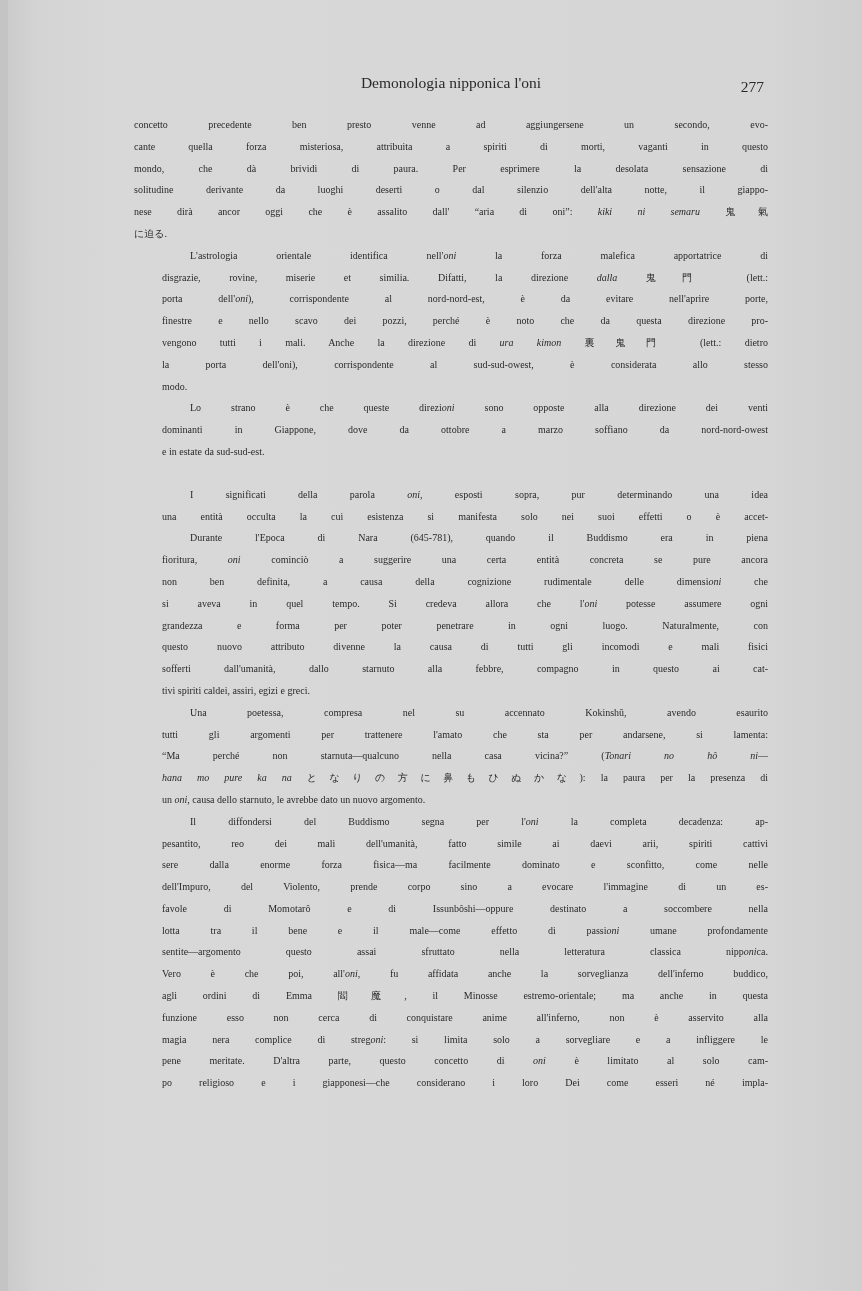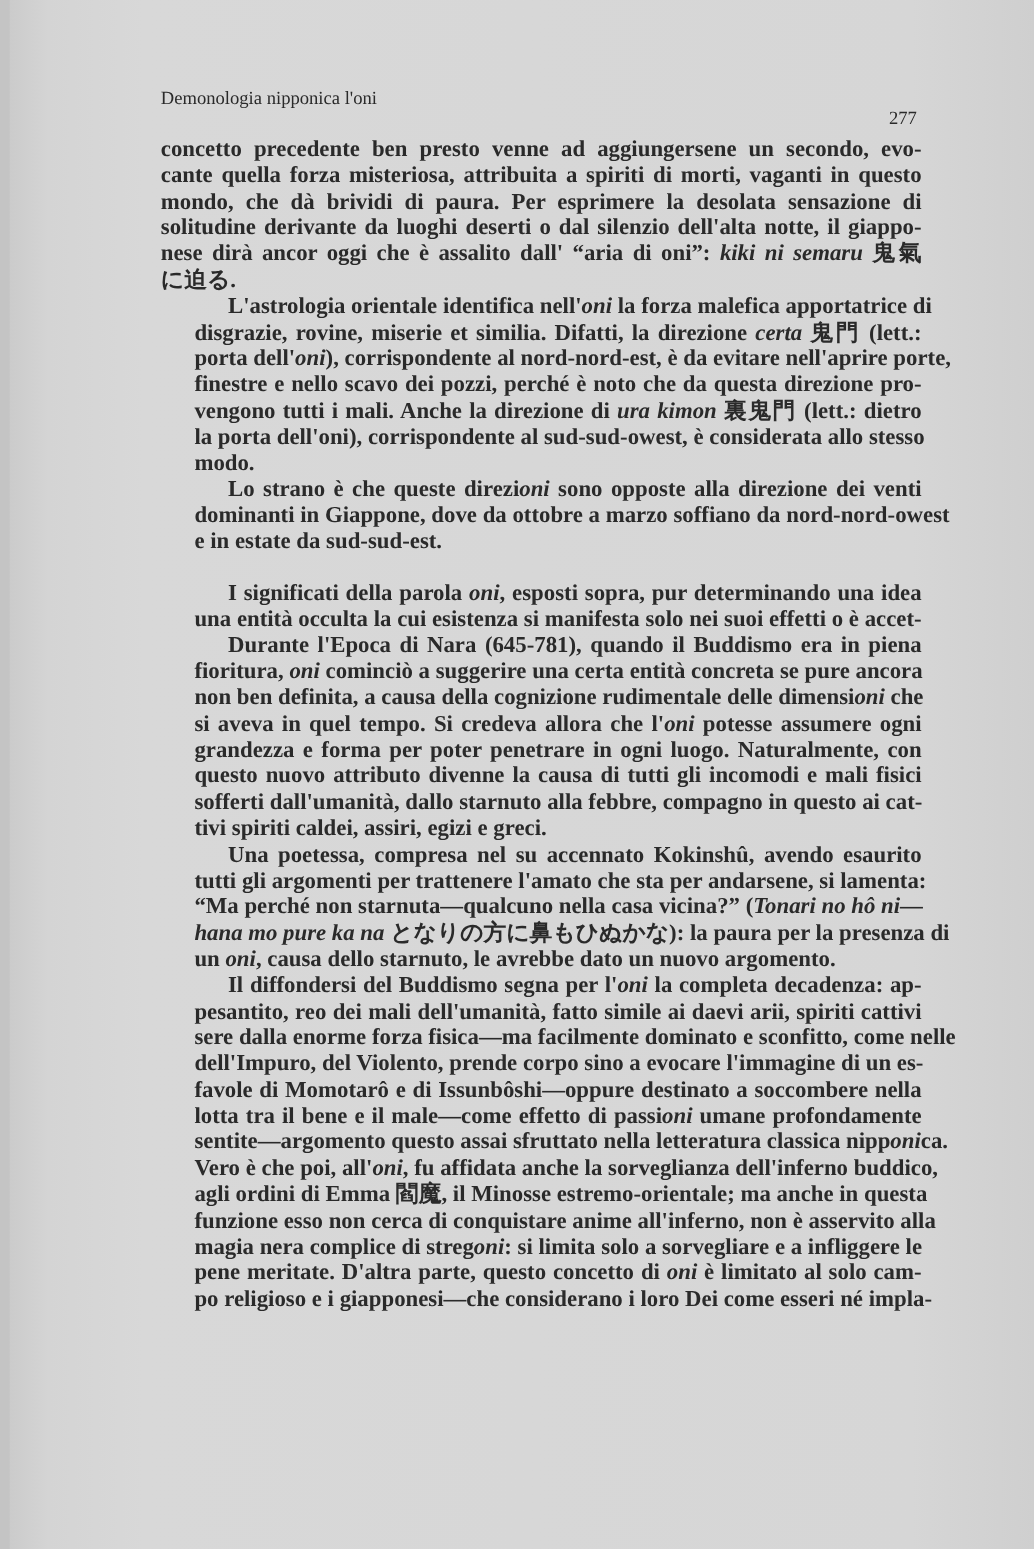--- a/index.html
+++ b/index.html
@@ -15,27 +15,26 @@
     background: linear-gradient(90deg, #c9c9c9 0px, #d4d4d4 40px, #d8d8d8 120px, #d6d6d6 760px, #cfcfcf 862px);
   }
   .spine-strip {
     position: absolute; left: 0; top: 0; width: 8px; height: 1291px;
     background: #c4c4c4;
   }
   .header {
     position: absolute; left: 134px; top: 74px; width: 634px; height: 24px;
     font-size: 15.5px;
   }
-  .running-title { position: absolute; left: 0; right: 0; top: 0; }
-  .page-number { position: absolute; right: 4px; top: 16px; margin-left: 19px; }
+  .running-title { position: absolute; left: 0; right: 0; text-align: center; top: 0; }
+  .page-number { position: absolute; right: 4px; top: 4px; margin-left: 19px; }
   .body-text {
     position: absolute; left: 134px; top: 114px; width: 634px;
-    font-size: 19px; line-height: 21.8px;
+    font-size: 10px; line-height: 21.8px;
     text-align: justify;
-    font-weight: bold;
   }
   .para { margin: 0; text-indent: 0; }
   .para.indent { text-indent: 28px; }
   .para.gap { margin-top: 21px; }
   .line { display: block; text-align: justify; text-align-last: justify; white-space: nowrap; overflow: visible; }
   .line.last { text-align-last: left; }
   em { font-style: italic; }
 </style>
 </head>
 <body>
@@ -52,21 +51,21 @@
       <div class="para">
         <span class="line">concetto precedente ben presto venne ad aggiungersene un secondo, evo-</span>
         <span class="line">cante quella forza misteriosa, attribuita a spiriti di morti, vaganti in questo</span>
         <span class="line">mondo, che dà brividi di paura. Per esprimere la desolata sensazione di</span>
         <span class="line">solitudine derivante da luoghi deserti o dal silenzio dell'alta notte, il giappo-</span>
         <span class="line">nese dirà ancor oggi che è assalito dall' “aria di oni”: <em>kiki ni semaru</em> 鬼氣</span>
         <span class="line last">に迫る.</span>
       </div>
       <div class="para indent">
         <span class="line" style="padding-left: 28px;">L'astrologia orientale identifica nell'<em>oni</em> la forza malefica apportatrice di</span>
-        <span class="line">disgrazie, rovine, miserie et similia. Difatti, la direzione <em>certa</em> 鬼門 (lett.:</span>
+        <span class="line">disgrazie, rovine, miserie et similia. Difatti, la direzione <em>dalla</em> 鬼門 (lett.:</span>
         <span class="line">porta dell'<em>oni</em>), corrispondente al nord-nord-est, è da evitare nell'aprire porte,</span>
         <span class="line">finestre e nello scavo dei pozzi, perché è noto che da questa direzione pro-</span>
         <span class="line">vengono tutti i mali. Anche la direzione di <em>ura kimon</em> 裏鬼門 (lett.: dietro</span>
         <span class="line">la porta dell'oni), corrispondente al sud-sud-owest, è considerata allo stesso</span>
         <span class="line last">modo.</span>
       </div>
       <div class="para indent">
         <span class="line" style="padding-left: 28px;">Lo strano è che queste direzi<em>oni</em> sono opposte alla direzione dei venti</span>
         <span class="line">dominanti in Giappone, dove da ottobre a marzo soffiano da nord-nord-owest</span>
         <span class="line last">e in estate da sud-sud-est.</span>

